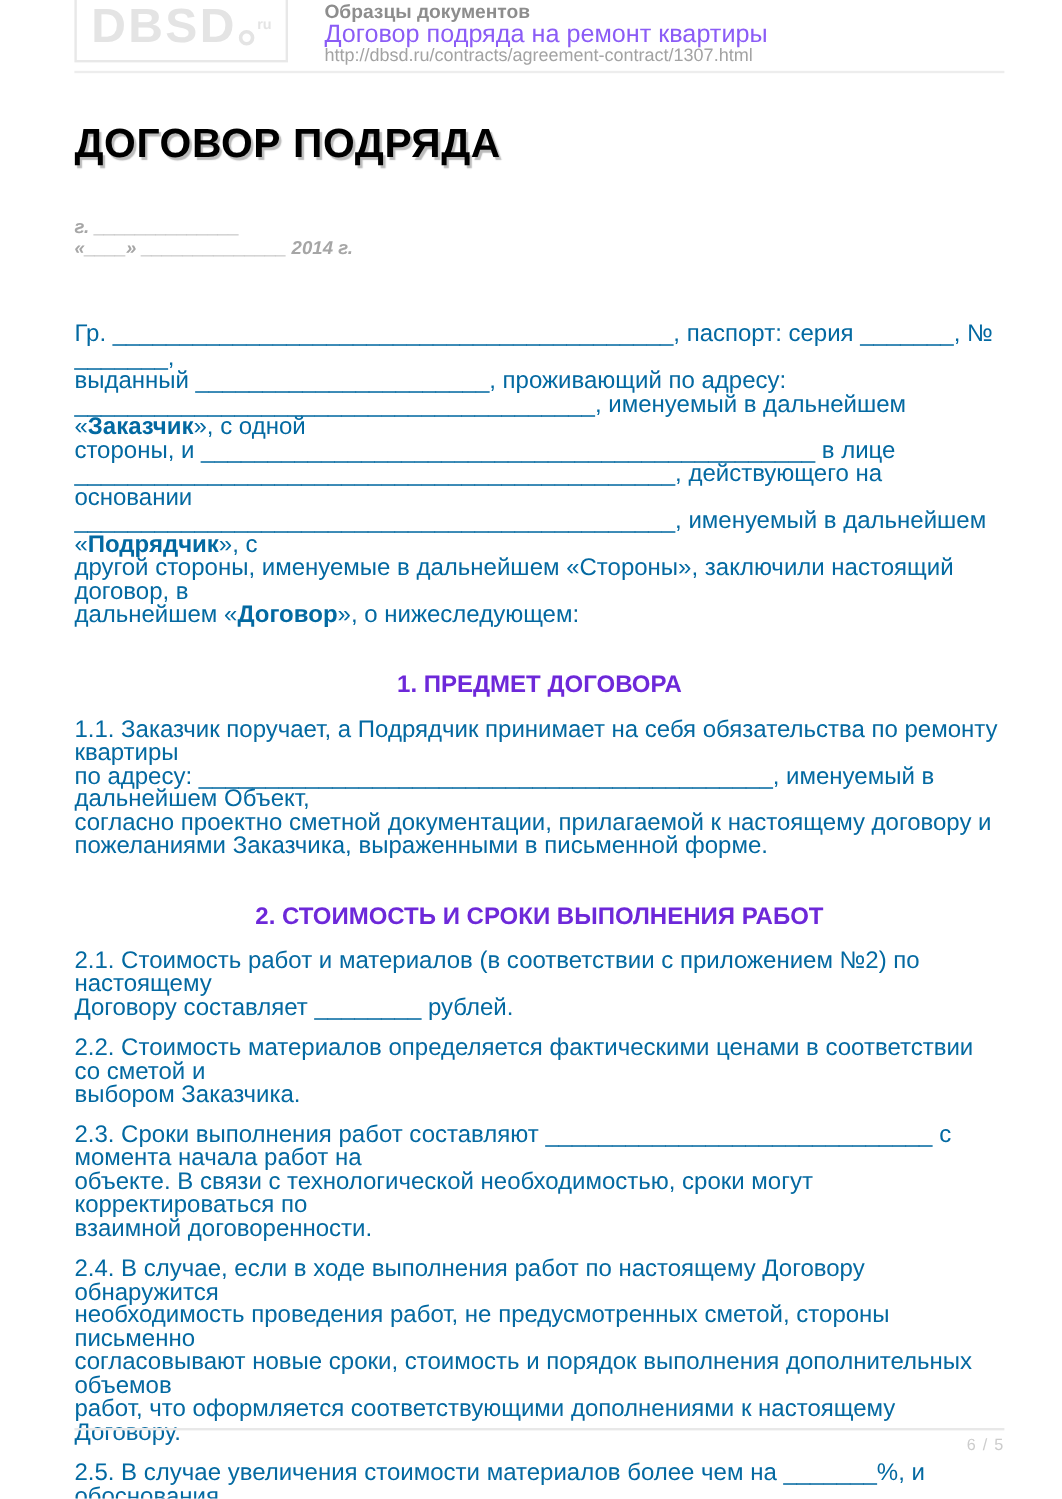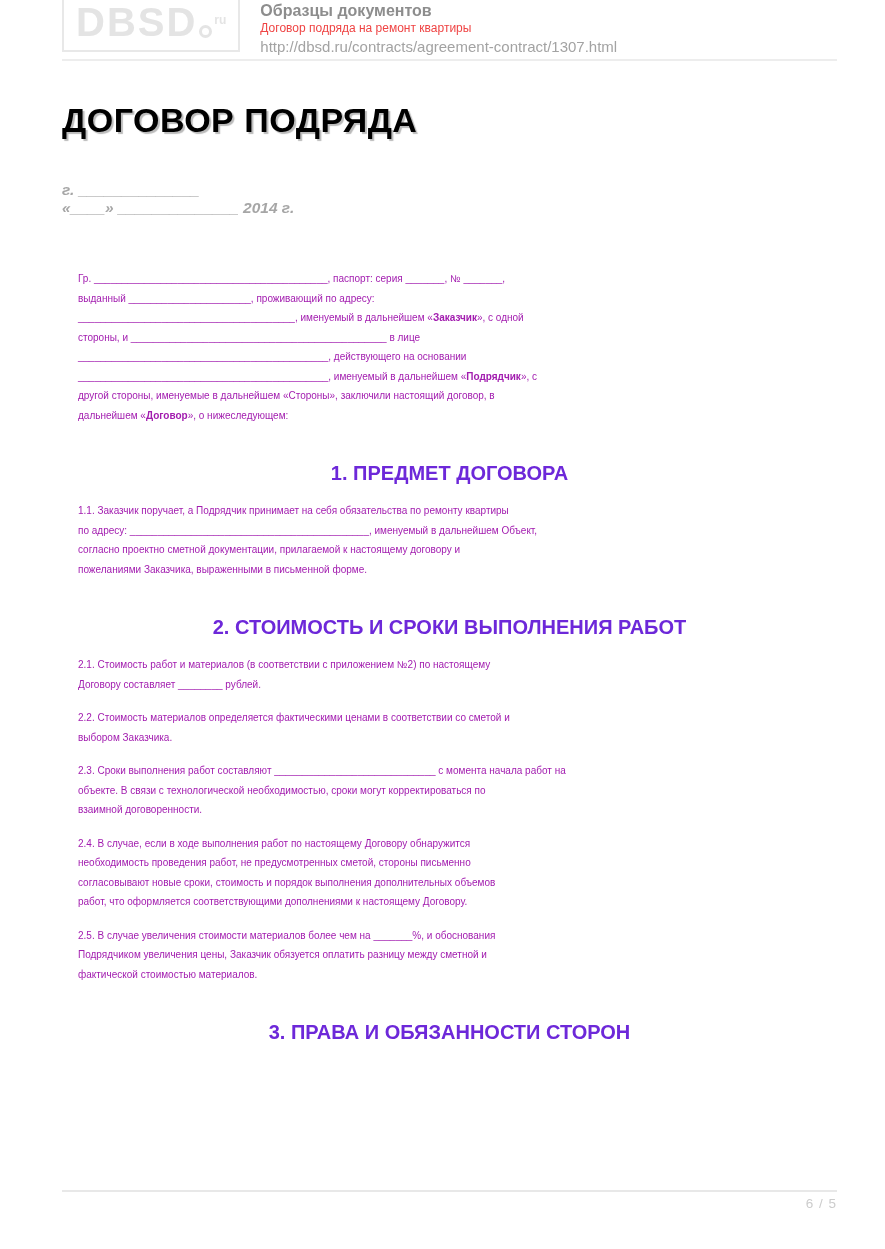--- a/index.html
+++ b/index.html
@@ -9,37 +9,37 @@
   }
   
   .site-header{display:flex;align-items:flex-start;padding:0 48px 0 62px;}
   .logo-box{
     margin-top:-8px;height:56px;padding:0 12px;border:2px solid #e8e8e8;
     display:flex;align-items:center;background:#fff;flex:0 0 auto;
   }
   .logo-text{font-weight:bold;font-size:40px;letter-spacing:2px;color:#e4e4e4;line-height:1;}
   .logo-dot{display:inline-block;width:7px;height:7px;border:3px solid #e4e4e4;border-radius:50%;margin:18px 0 0 2px;}
   .logo-sup{font-size:12px;font-weight:bold;color:#e4e4e4;vertical-align:top;margin-left:2px;line-height:1;position:relative;top:-2px;}
-  .header-meta{padding:2px 0 0 20px;line-height:17px;}
+  .header-meta{padding:2px 0 0 30px;line-height:17px;}
   .site-title{font-size:16px;font-weight:bold;color:#8d8d8d;}
-  .doc-subtitle{font-size:12px;color:#ef4444;margin-top:1px;}
+  .doc-subtitle{font-size:21px;color:#8b5cf6;margin-top:1px;}
   .doc-url{font-size:15px;color:#a3a3a3;margin-top:1px;}
   .header-rule{margin:4px 48px 0 62px;border-top:2px solid #ededed;}
   
   .content{padding:0 48px 0 62px;}
   h1{
     margin:40px 0 0;text-align:left;font-size:34px;line-height:38px;color:#000;
     text-shadow:2px 2px 1px #bbb;letter-spacing:0.5px;
   }
   .subtitle{margin-top:30px;text-align:center;font-weight:bold;font-size:17px;}
   .date-row{
     display:flex;justify-content:space-between;margin-top:42px;
     font-size:15.5px;font-style:italic;font-weight:600;color:#a6a6a6;flex-direction:column;
   }
-  .para{font-size:10px;line-height:19.5px;margin:14px 16px 0;color:#a21caf;}
+  .para{font-size:20px;line-height:19.5px;margin:14px 0 0;color:#0369a1;}
   .intro{margin-top:52px;}
   h2{margin:36px 0 16px;text-align:center;font-size:20px;line-height:24px;color:#6d28d9;}
   .para b{font-weight:bold;}
   
   .page-footer{position:absolute;left:62px;right:48px;top:1190px;}
   .footer-rule{border-top:2px solid #e8e8e8;}
   .page-number{margin-top:4px;text-align:right;font-size:13.5px;letter-spacing:1px;color:#ccc;}
 </style>
 </head>
 <body>

